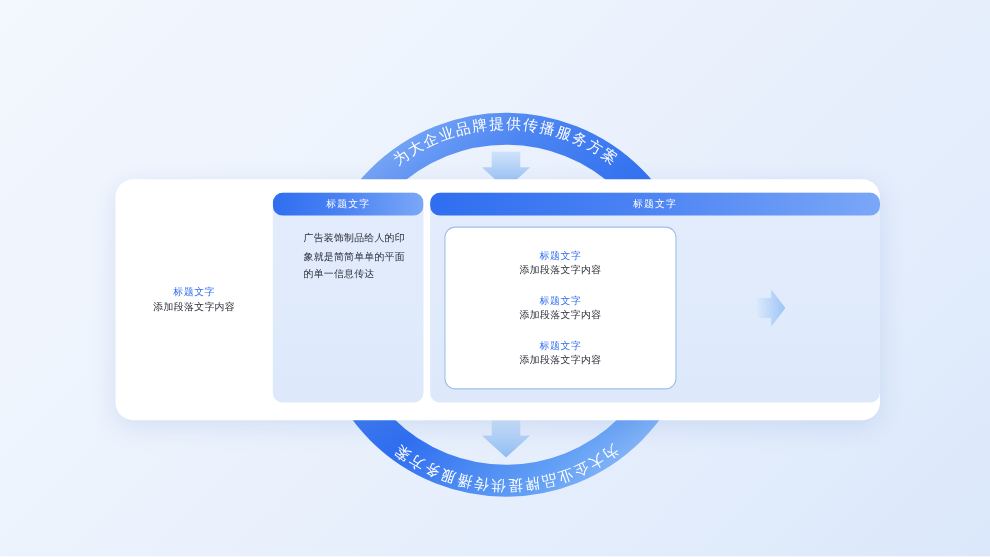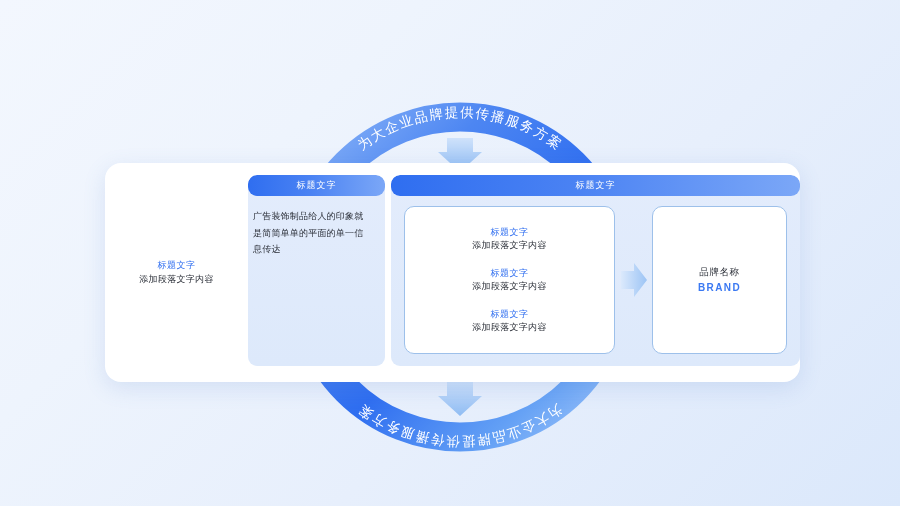--- a/index.html
+++ b/index.html
@@ -106,21 +106,21 @@
     letter-spacing: 1px;
   }
   .panel-body {
     flex: 1 1 auto;
     display: flex;
     box-sizing: border-box;
   }
 
   
   #mid-body {
-    padding: 12px 13px 10px 5px;
+    padding: 12px 13px 10px 28px;
     align-items: flex-start;
     justify-content: flex-end;
   }
   #mid-para {
     color: #2b2f38;
     font-size: 9px;
     line-height: 1.85;
     letter-spacing: .2px;
     text-align: left;
   }
@@ -245,24 +245,18 @@
             <div class="t-desc">添加段落文字内容</div>
           </div>
         </div>
 
         <div id="arrow-gap">
           <svg width="26" height="34" viewBox="0 0 26 34">
             <path d="M 0,8 h 13 v -8 l 13,17 l -13,17 v -8 h -13 z" fill="url(#arrowGradH)"></path>
           </svg>
         </div>
 
-        <div class="inner-box" id="brand-box">
-          <div class="brand-inner">
-            <div class="b-cn">品牌名称</div>
-            <div class="b-en">BRAND</div>
-          </div>
-        </div>
 
       </div>
     </div>
 
   </div>
 </div>
 
 </body></html>

